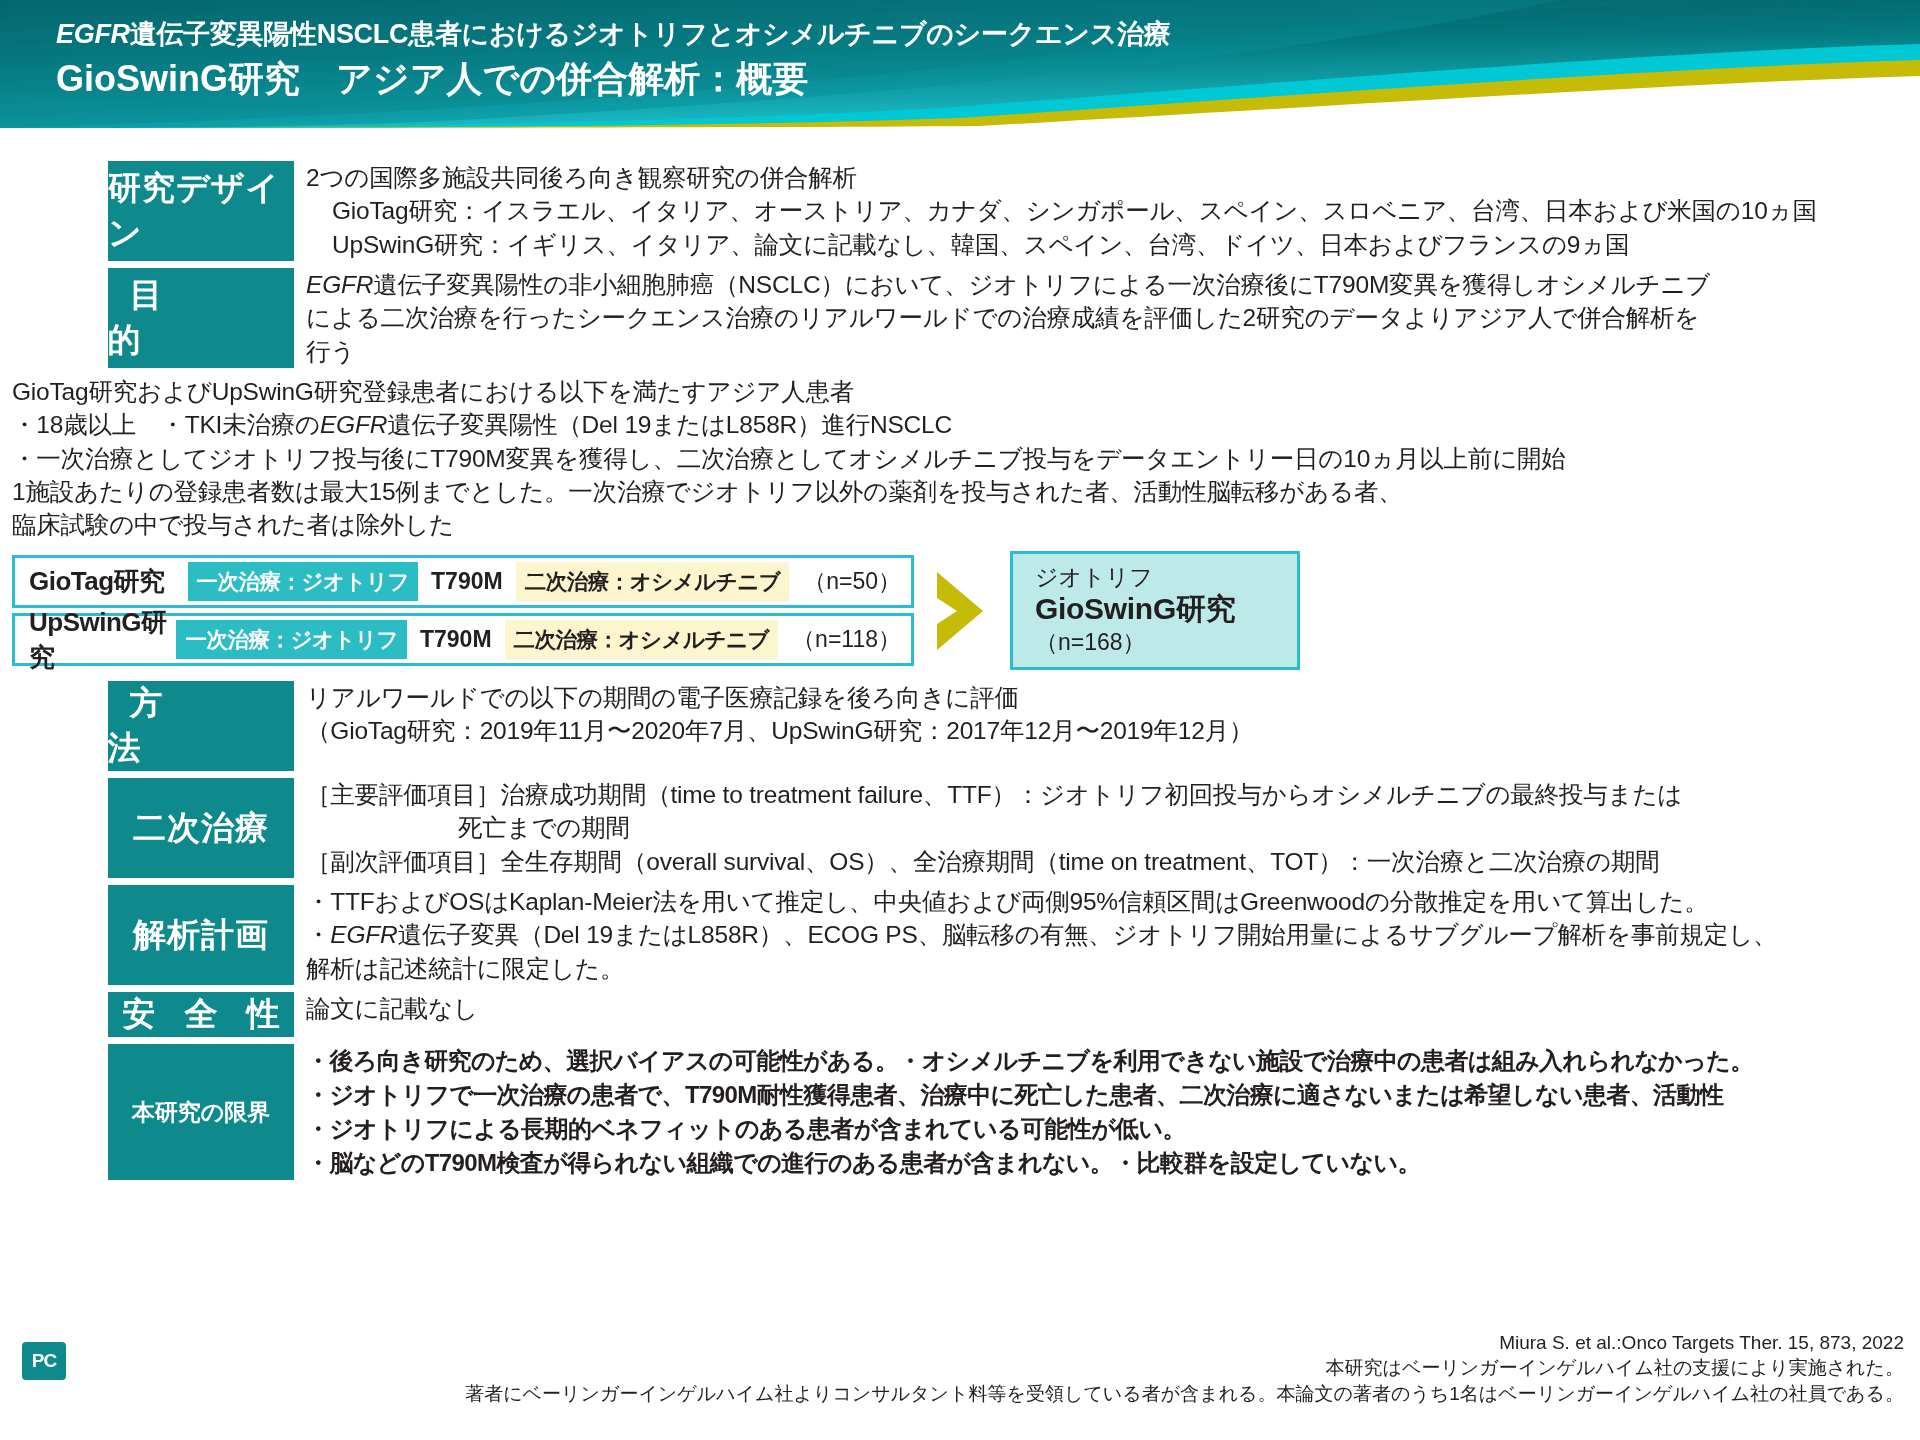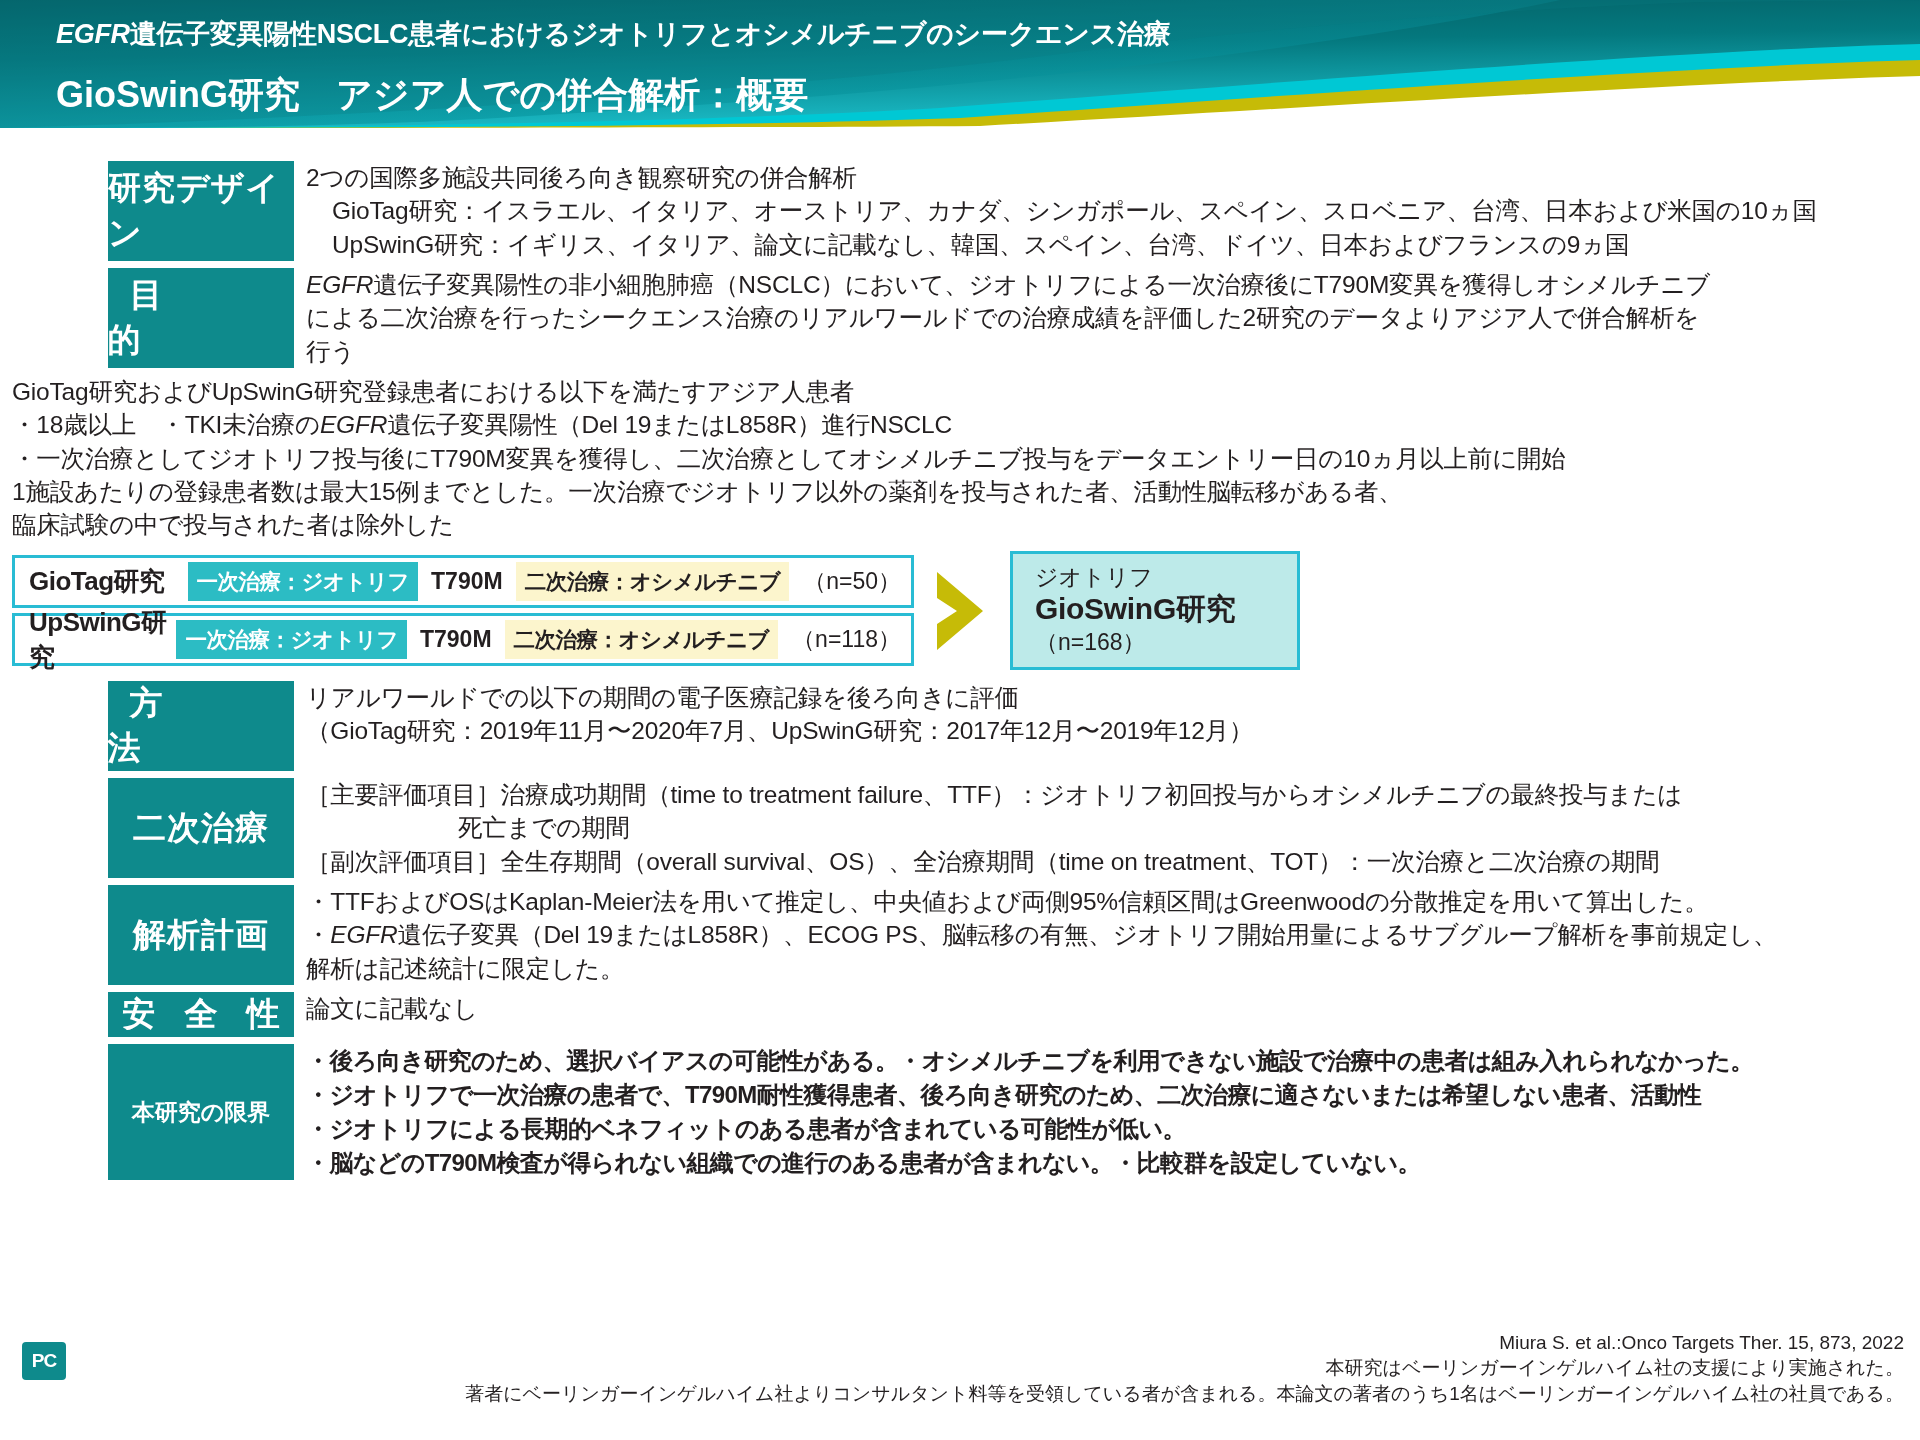--- a/index.html
+++ b/index.html
@@ -44,21 +44,21 @@
     line-height: 1.25;
     white-space: nowrap;
   }
   .header-sub .it { font-style: italic; }
   .header-title {
     font-size: 36px;
     font-weight: bold;
     color: #ffffff;
     letter-spacing: 0px;
     line-height: 1.3;
-    margin-top: 20px;
+    margin-top: 4px;
     white-space: nowrap;
   }
 
   
   .sheet {
     position: relative;
     width: 1920px;
     padding-top: 33px;
     box-sizing: border-box;
   }
@@ -344,21 +344,21 @@
     <div class="label spread2">安 全 性</div>
     <div class="content">
       <div class="ln">論文に記載なし</div>
     </div>
   </div>
 
   <div class="row lim">
     <div class="label small">本研究の限界</div>
     <div class="content">
       <div class="ln">・後ろ向き研究のため、選択バイアスの可能性がある。・オシメルチニブを利用できない施設で治療中の患者は組み入れられなかった。</div>
-      <div class="ln">・ジオトリフで一次治療の患者で、T790M耐性獲得患者、後ろ向き研究のため、二次治療に適さないまたは希望しない患者、活動性</div>
+      <div class="ln">・ジオトリフで一次治療の患者で、T790M耐性獲得患者、治療中に死亡した患者、二次治療に適さないまたは希望しない患者、活動性</div>
       <div class="ln">・ジオトリフによる長期的ベネフィットのある患者が含まれている可能性が低い。</div>
       <div class="ln">・脳などのT790M検査が得られない組織での進行のある患者が含まれない。・比較群を設定していない。</div>
     </div>
   </div>
 
 </div>
 
 <div class="footer">
   <div class="pc-logo">PC</div>
   <div class="footnotes">

